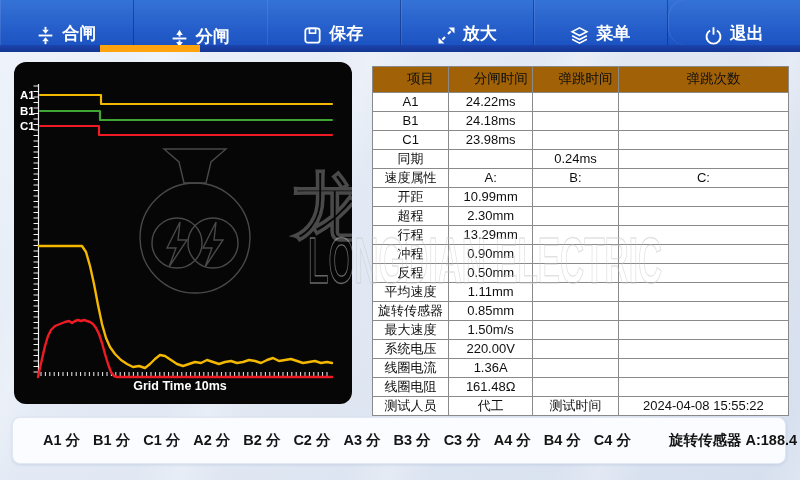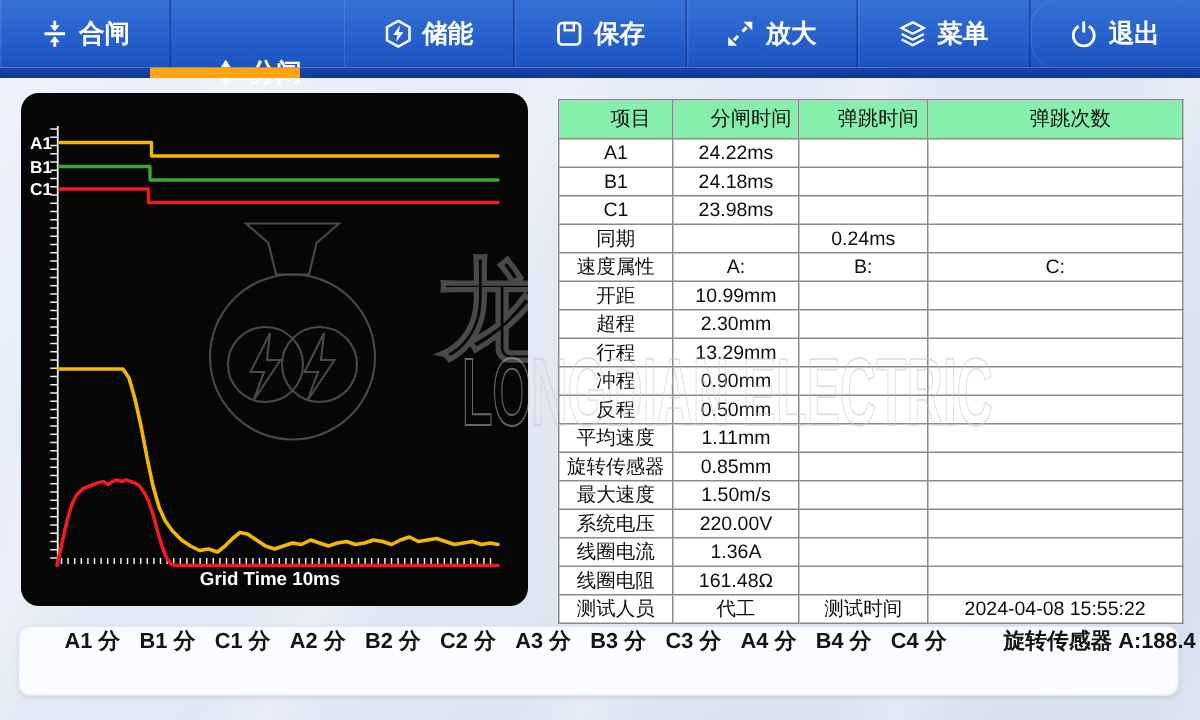--- a/index.html
+++ b/index.html
@@ -3,40 +3,40 @@
 <meta charset="utf-8">
 <style>
   html,body{margin:0;padding:0;}
   body{width:800px;height:480px;overflow:hidden;font-family:"Liberation Sans","DejaVu Sans",sans-serif;}
   .screen{position:relative;width:800px;height:480px;background:linear-gradient(140deg,#eff4fb 0%,#e2e9f4 45%,#d6dfee 100%);}
   .screen::before{content:"";position:absolute;left:0;top:52px;right:0;bottom:0;pointer-events:none;
     background:repeating-linear-gradient(115deg,rgba(255,255,255,0) 0px,rgba(255,255,255,0) 110px,rgba(255,255,255,.55) 150px,rgba(255,255,255,0) 190px);opacity:.45;}
   
   .toolbar{position:absolute;left:0;top:0;width:800px;height:52px;}
   .tabs{display:flex;height:45px;background:linear-gradient(#3572d6,#1c53c3);}
-  .tab{flex:1;display:flex;align-items:center;justify-content:center;gap:7px;color:#fff;
+  .tab{flex:1;display:flex;align-items:flex-end;justify-content:center;gap:7px;color:#fff;
     font-size:17px;font-weight:700;cursor:pointer;border-right:1px solid rgba(9,33,105,.50);
     box-shadow:inset 1px 0 0 rgba(255,255,255,.10);}
   .tab:last-child{border-right:none;border-radius:17px;}
   .tab.active{background:linear-gradient(#0a3bd8,#0a2da6);margin-top:48px;}
   .tab svg{display:block;}
   .strip{position:relative;height:7px;background:linear-gradient(#1c44ae,#143691);}
   .underline{position:absolute;top:0;height:7px;background:#ffa30f;}
   
   .chart-panel{position:absolute;left:14px;top:62px;width:338px;height:342px;background:#060606;border-radius:12px;}
   .chart-panel svg{display:block;border-radius:12px;}
   
   .table-panel{position:absolute;left:372px;top:66px;width:417px;}
   table{width:100%;border-collapse:collapse;background:#fff;table-layout:fixed;}
   th,td{border:1px solid #8a8a8a;text-align:center;font-size:13px;color:#0f0f0f;padding:0;height:18px;line-height:1.2;white-space:nowrap;overflow:hidden;font-weight:400;}
-  th{background:#86efac;height:25px;font-size:13.5px;padding-left:20px;}
+  th{background:#a16207;height:25px;font-size:13.5px;padding-left:20px;}
   
   .status-bar{position:absolute;left:12px;top:417px;width:774px;height:47px;background:#fafcff;
     border:1px solid #e1e8f4;border-radius:8px;box-shadow:0 1px 3px rgba(110,135,180,.20);
-    display:flex;align-items:flex-start;padding-left:30px;gap:13px;font-size:14.5px;font-weight:700;color:#141414;box-sizing:border-box;}
+    display:flex;align-items:center;padding-left:30px;gap:13px;font-size:14.5px;font-weight:700;color:#141414;box-sizing:border-box;}
   .status-item{white-space:nowrap;}
   .status-sensor{margin-left:25px;white-space:nowrap;}
   
   .watermark{position:absolute;left:0;top:0;width:800px;height:480px;pointer-events:none;}
 </style>
 </head>
 <body>
 
 <div class="screen">
 
@@ -58,29 +58,20 @@
           <span>
             <svg width="19" height="19" viewBox="0 0 18 18">
               <line x1="2.5" y1="9" x2="15.5" y2="9" stroke="#fff" stroke-width="1.8"></line>
               <line x1="9" y1="7.2" x2="9" y2="5.6" stroke="#fff" stroke-width="1.8"></line>
               <polygon points="5.9,5.6 12.1,5.6 9,0.8" fill="#fff"></polygon>
               <line x1="9" y1="10.8" x2="9" y2="12.4" stroke="#fff" stroke-width="1.8"></line>
               <polygon points="5.9,12.4 12.1,12.4 9,17.2" fill="#fff"></polygon>
             </svg>
           </span>
           <span>分闸</span>
-        </div>
-        <div class="tab">
-          <span>
-            <svg width="19" height="19" viewBox="0 0 18 18">
-              <polygon points="9,0.9 16.1,4.9 16.1,13.1 9,17.1 1.9,13.1 1.9,4.9" fill="none" stroke="#fff" stroke-width="1.6"></polygon>
-              <polygon points="10.2,3.6 5.8,9.8 8.6,9.8 7.6,14.2 12.2,8.1 9.4,8.1" fill="#fff"></polygon>
-            </svg>
-          </span>
-          <span>储能</span>
         </div>
         <div class="tab">
           <span>
             <svg width="19" height="19" viewBox="0 0 18 18">
               <rect x="2.2" y="2.2" width="13.6" height="13.6" rx="2.4" fill="none" stroke="#fff" stroke-width="1.7"></rect>
               <rect x="6.1" y="2.2" width="5.8" height="4.6" fill="none" stroke="#fff" stroke-width="1.5"></rect>
             </svg>
           </span>
           <span>保存</span>
         </div>

